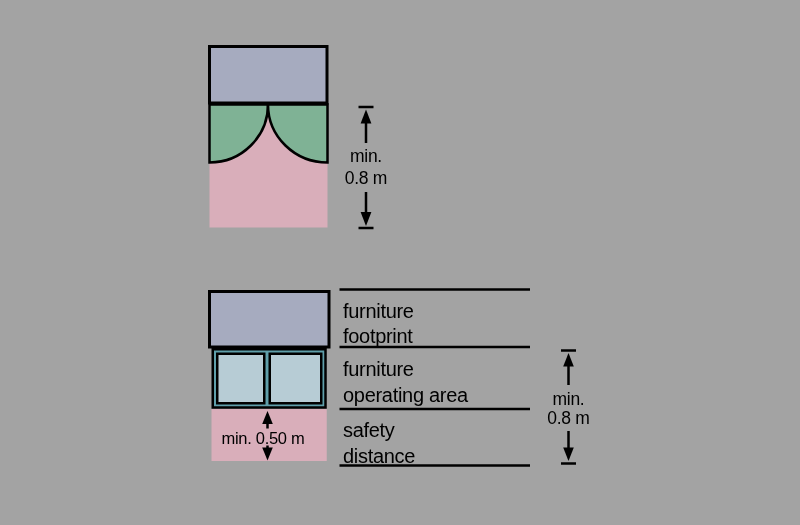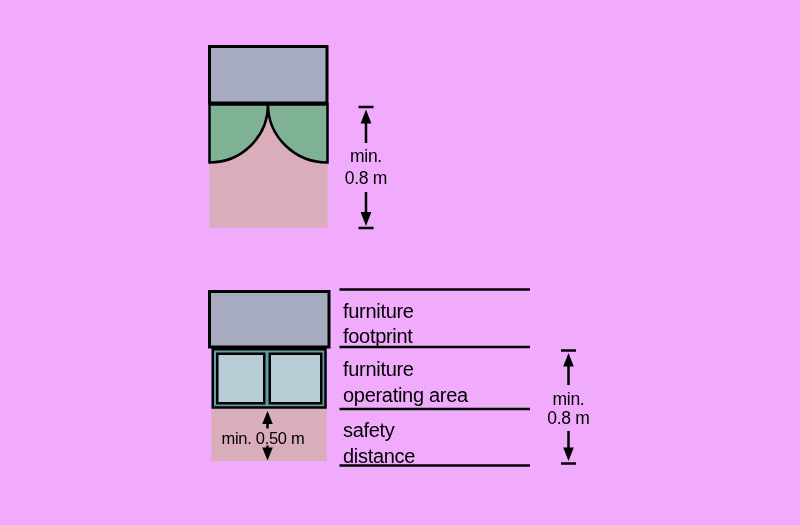--- a/index.html
+++ b/index.html
@@ -4,21 +4,21 @@
 <style>
   html, body {
     margin: 0;
     padding: 0;
     background: #ffffff;
   }
   .canvas {
     position: relative;
     width: 800px;
     height: 525px;
-    background: #f0abfc;
+    background: #a3a3a3;
     overflow: hidden;
   }
   svg text {
     font-family: "Liberation Sans", sans-serif;
     fill: #000000;
   }
   .legend-text {
     font-size: 20px;
     letter-spacing: -0.3px;
   }

